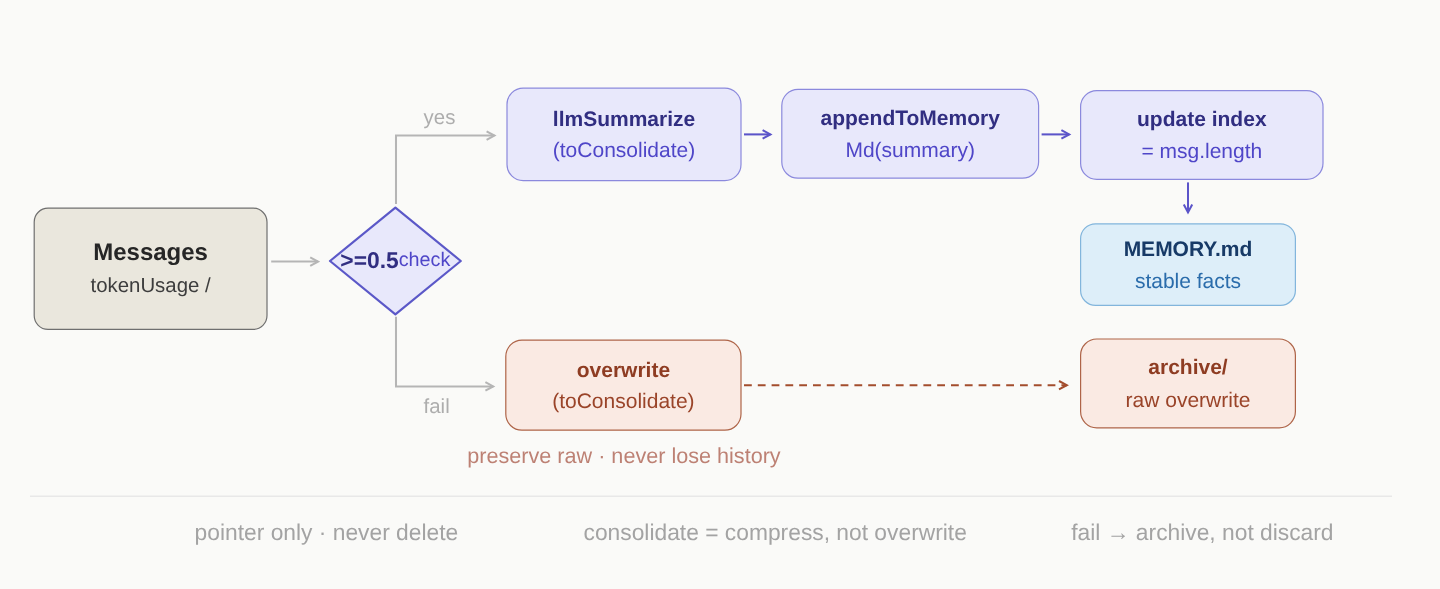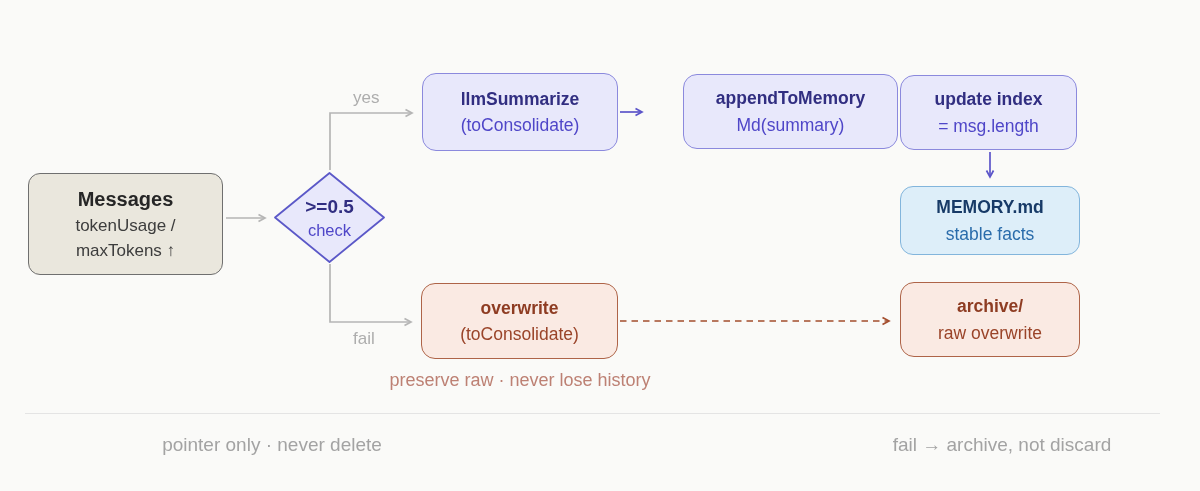--- a/index.html
+++ b/index.html
@@ -29,21 +29,21 @@
 
   .n-rust { background:var(--rust-fill,#FAEAE3); border:1.5px solid var(--rust-border,#AE6448); border-radius:14px; font-size:17.5px; }
   .n-rust .title { color:var(--rust-title,#8E3C22); }
   .n-rust .sub   { color:var(--rust-text,#9A4429); }
 
   .n-beige { background:var(--beige-fill,#EAE7DD); border:1.5px solid var(--beige-border,#6F6F6F); border-radius:12px; }
   .n-beige .title { color:var(--dark-title,#262626); font-size:20px; font-weight:600; line-height:1.4; }
   .n-beige .sub   { color:var(--dark-text,#3D3D3D);  font-size:17px; line-height:1.5; }
 
   .diamond-text { position:absolute; left:275px; top:173px; width:109px; height:89px;
-                  display:flex; flex-direction:column; align-items:center; justify-content:center; line-height:1.35; }
+                  display:flex; flex-direction:row; align-items:center; justify-content:center; line-height:1.35; }
   .diamond-text .title { font-weight:700; font-size:19px; color:var(--purple-title,#312E81); }
   .diamond-text .sub   { font-size:16.5px; color:var(--purple-text,#4B44C0); }
 
   .edge-label { position:absolute; font-size:17px; color:var(--gray-label,#ADADAD); }
   .lbl-yes  { left:353px; top:88px;  }
   .lbl-fail { left:353px; top:329px; }
 
   .caption { position:absolute; left:520px; top:370px; transform:translateX(-50%); white-space:nowrap;
              font-size:18px; color:var(--caption-rose,#BD8174); }
 
@@ -51,22 +51,22 @@
 
   .footnote { position:absolute; top:434px; transform:translateX(-50%); white-space:nowrap;
               font-size:19px; color:var(--footnote-gray,#A3A3A3); }
   .fn-1 { left:272px; }
   .fn-2 { left:646px; }
   .fn-3 { left:1002px; }
 
   
   .pos-messages { left:28px;  top:173px; width:195px; height:102px; }
   .pos-llm      { left:422px; top:73px;  width:196px; height:78px; }
-  .pos-append   { left:651px; top:74px;  width:215px; height:75px;margin-left:32px; }
-  .pos-update   { left:900px; top:75px;  width:177px; height:75px; }
+  .pos-append   { left:651px; top:74px;  width:215px; height:75px; }
+  .pos-update   { left:900px; top:75px;  width:203px; height:75px; }
   .pos-memory   { left:900px; top:186px; width:180px; height:69px; }
   .pos-archraw  { left:421px; top:283px; width:197px; height:76px; }
   .pos-archdir  { left:900px; top:282px; width:180px; height:75px;text-align:right; }
 </style>
 </head>
 <body>
 
 <div class="stage">
 
   <svg class="edges" viewBox="0 0 1200 491" xmlns="http://www.w3.org/2000/svg">
@@ -89,21 +89,20 @@
     <path class="edge-purple" d="M868,112 H891" marker-end="url(#ah-purple)"></path>
     <path class="edge-purple" d="M990,152 V177" marker-end="url(#ah-purple)"></path>
     <path class="edge-rust" d="M620,321 H889" marker-end="url(#ah-rust)"></path>
 
     <polygon class="diamond-shape" points="329.5,173 384,217.5 329.5,262 275,217.5"></polygon>
   </svg>
 
   <div class="node n-beige pos-messages">
     <div class="title">Messages</div>
     <div class="sub">tokenUsage /</div>
-    <div class="sub">maxTokens ↑</div>
   </div>
 
   <div class="diamond-text">
     <div class="title">&gt;=0.5</div>
     <div class="sub">check</div>
   </div>
 
   <div class="node n-purple pos-llm">
     <div class="title">llmSummarize</div>
     <div class="sub">(toConsolidate)</div>
@@ -135,15 +134,16 @@
   </div>
 
   <div class="edge-label lbl-yes">yes</div>
   <div class="edge-label lbl-fail">fail</div>
 
   <div class="caption">preserve raw · never lose history</div>
 
   <div class="divider"></div>
 
   <div class="footnote fn-1">pointer only · never delete</div>
+  <div class="footnote fn-2">consolidate = compress, not overwrite</div>
   <div class="footnote fn-3">fail → archive, not discard</div>
 
 </div>
 
 </body></html>

